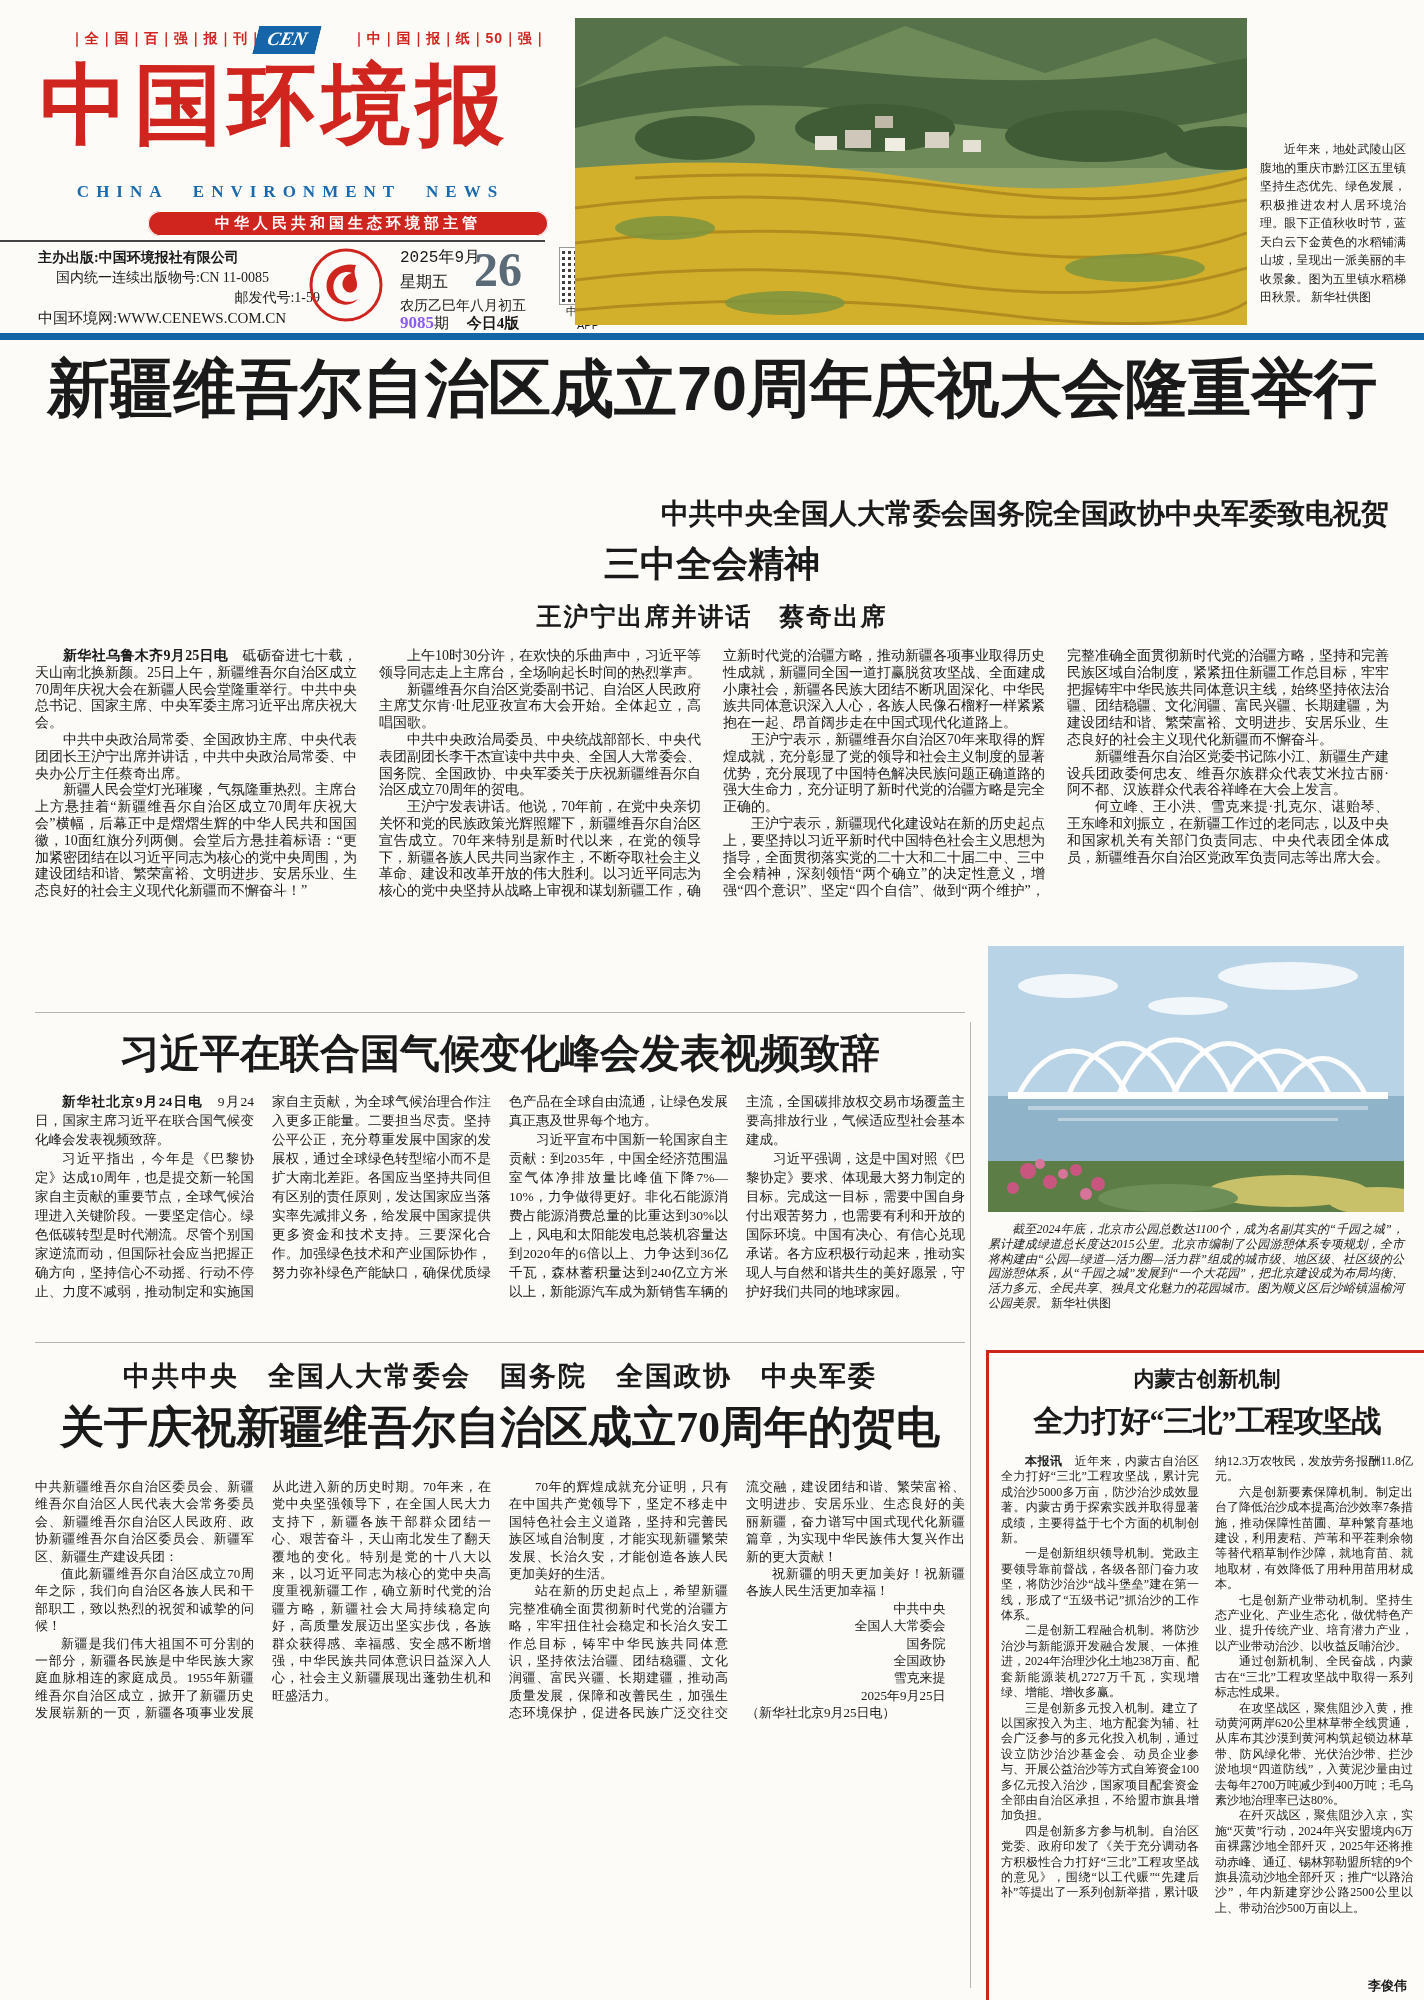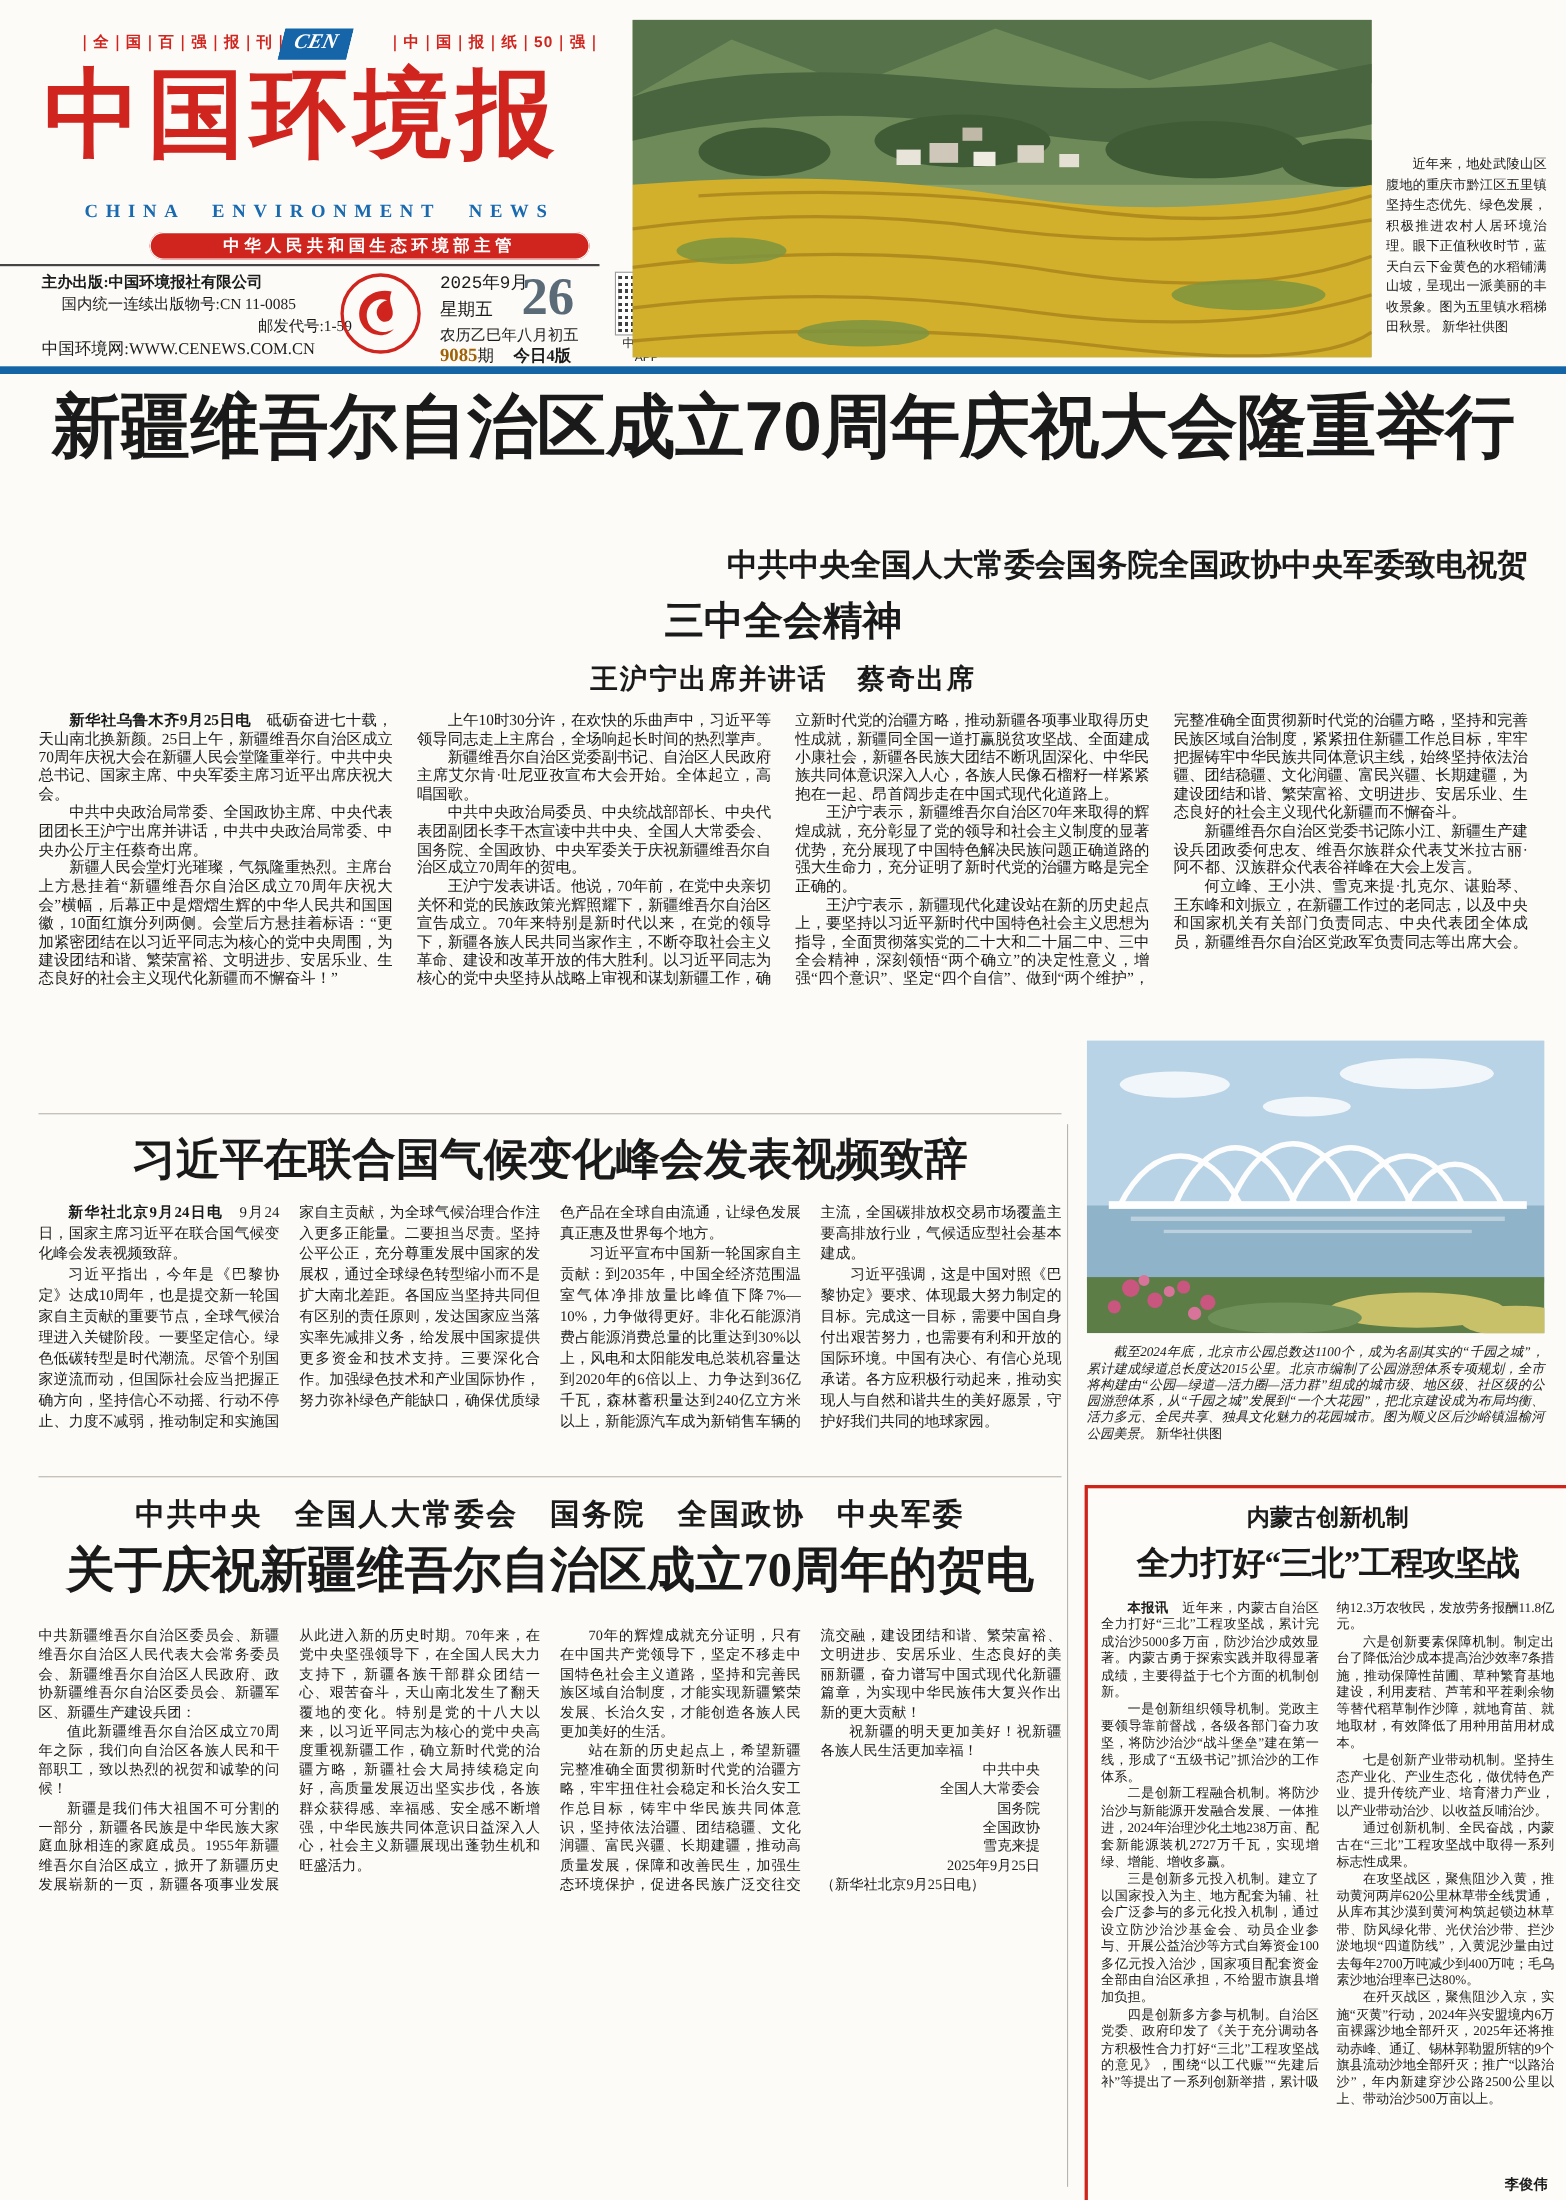--- a/index.html
+++ b/index.html
@@ -79,21 +79,21 @@
 <body>
 
 <div class="abs badge" style="left:70px;top:30px;">｜全｜国｜百｜强｜报｜刊｜</div>
 <div class="abs cen-logo" style="left:256px;top:26px;">
     <span>CEN</span>
   </div>
 <div class="abs badge" style="left:352px;top:30px;">｜中｜国｜报｜纸｜50｜强｜</div>
 
 <div class="abs masthead-title" style="left:40px;top:62px;">中国环境报</div>
 <div class="abs masthead-en" style="left:38px;top:182px;">CHINA ENVIRONMENT NEWS</div>
-<div class="abs pill" style="left:136px;top:211px;text-align:center;">
+<div class="abs pill" style="left:148px;top:211px;text-align:center;">
     <span>中华人民共和国生态环境部主管</span>
   </div>
 <div class="abs thin-rule" style="left:0;top:240px;width:545px;"></div>
 
 <div class="abs info" style="left:38px;top:248px;width:300px;">
   <div class="b">主办出版:中国环境报社有限公司</div>
   <div style="padding-left:18px;">国内统一连续出版物号:CN 11-0085</div>
   <div style="text-align:right;width:282px;">邮发代号:1-59</div>
   <div style="font-size:15px;">中国环境网:WWW.CENEWS.COM.CN</div>
 </div>
@@ -104,21 +104,21 @@
   <circle cx="44" cy="38" r="4" fill="#d0241e"></circle>
 </svg>
 
 <div class="abs info" style="left:400px;top:248px;">
   <div style="font-size:16px;font-family:Liberation Mono, monospace;">2025年9月</div>
   <div style="font-size:16px;margin-top:4px;">星期五</div>
 </div>
 <div class="abs day-big" style="left:474px;top:246px;">26</div>
 <div class="abs info" style="left:400px;top:296px;font-size:14px;">农历乙巳年八月初五</div>
 <div class="abs" style="left:400px;top:313px;font-size:15px;">
-  <span style="color:#a16207;font-weight:bold;font-size:17px;">9085</span><span>期</span>
+  <span style="color:#8b5cf6;font-weight:bold;font-size:17px;">9085</span><span>期</span>
   <span style="font-weight:bold;margin-left:14px;">今日4版</span>
 </div>
 
 <div class="abs" style="left:560px;top:248px;display:flex;gap:10px;">
   <div>
       <div class="qr">
         <div class="dot" style="background:#c8392b;"></div>
       </div>
       <div class="qr-label">中国环境APP</div>
     </div>

